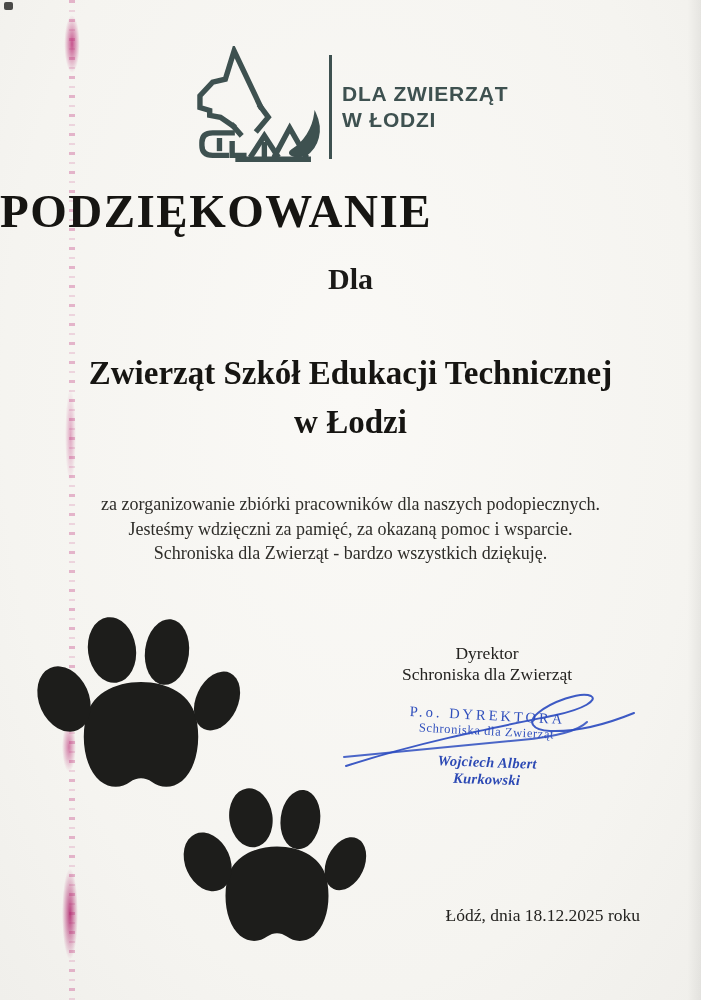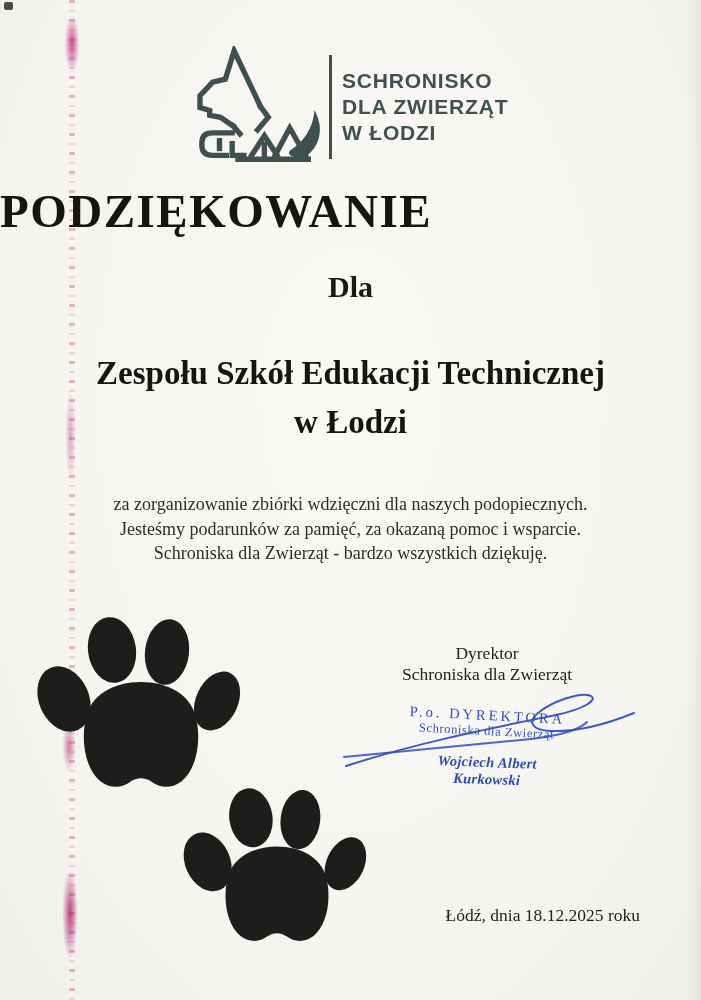--- a/index.html
+++ b/index.html
@@ -28,21 +28,21 @@
     font-weight:bold;font-size:21px;line-height:26px;
     letter-spacing:0.8px;color:#3e5150;white-space:nowrap;
   }
 
   
   .title{
     position:absolute;top:184px;left:0;width:100%;text-align:left;
     font-size:47px;font-weight:bold;letter-spacing:1.5px;color:#161512;
   }
   .salutation{
-    position:absolute;top:270px;left:0;width:100%;text-align:center;
+    position:absolute;top:262px;left:0;width:100%;text-align:center;
     font-size:30px;font-weight:bold;color:#1b1a18;
   }
   .recipient{
     position:absolute;top:349px;left:0;width:100%;text-align:center;
     font-size:33px;line-height:49px;font-weight:bold;color:#161512;
   }
 
   
   .body-par{
     position:absolute;top:492px;left:0;width:100%;text-align:center;
@@ -131,36 +131,35 @@
       <path d="M27 97 L27 105"></path>
       <path d="M40 100 L40 112 L52 112"></path>
       <path d="M60 112 L73 92 L86 112"></path>
       <path d="M73 101 L73 112"></path>
       <path d="M84 112 L99 84 L115 112"></path>
       <path d="M115 112 C 128 104 133 86 125 69 C 123 85 114 99 101 107 C 96 110 102 114 109 113 Z" fill="#3e5150" stroke-width="2"></path>
       <path d="M46 116 L118 116"></path>
     </svg>
     <div class="logo-divider"></div>
     <div class="logo-text">
-      <div>SCHRONISKO</div>
       <div>DLA ZWIERZĄT</div>
       <div>W ŁODZI</div>
     </div>
   </div>
 
   <div class="title">PODZIĘKOWANIE</div>
   <div class="salutation">Dla</div>
   <div class="recipient">
-    <div>Zespołu Szkół Edukacji Technicznej</div>
+    <div>Zwierząt Szkół Edukacji Technicznej</div>
     <div>w Łodzi</div>
   </div>
 
   <div class="body-par">
-    <div>za zorganizowanie zbiórki wdzięczni dla naszych podopiecznych.</div>
-    <div>Jesteśmy podarunków za pamięć, za okazaną pomoc i wsparcie.</div>
+    <div>za zorganizowanie zbiórki pracowników dla naszych podopiecznych.</div>
+    <div>Jesteśmy wdzięczni za pamięć, za okazaną pomoc i wsparcie.</div>
     <div>Schroniska dla Zwierząt - bardzo wszystkich dziękuję.</div>
   </div>
 
   <div class="role-block">
     <div>Dyrektor</div>
     <div>Schroniska dla Zwierząt</div>
   </div>
 
   <div class="stamp-block">
     <div class="stamp-l1">P.o. DYREKTORA</div>

